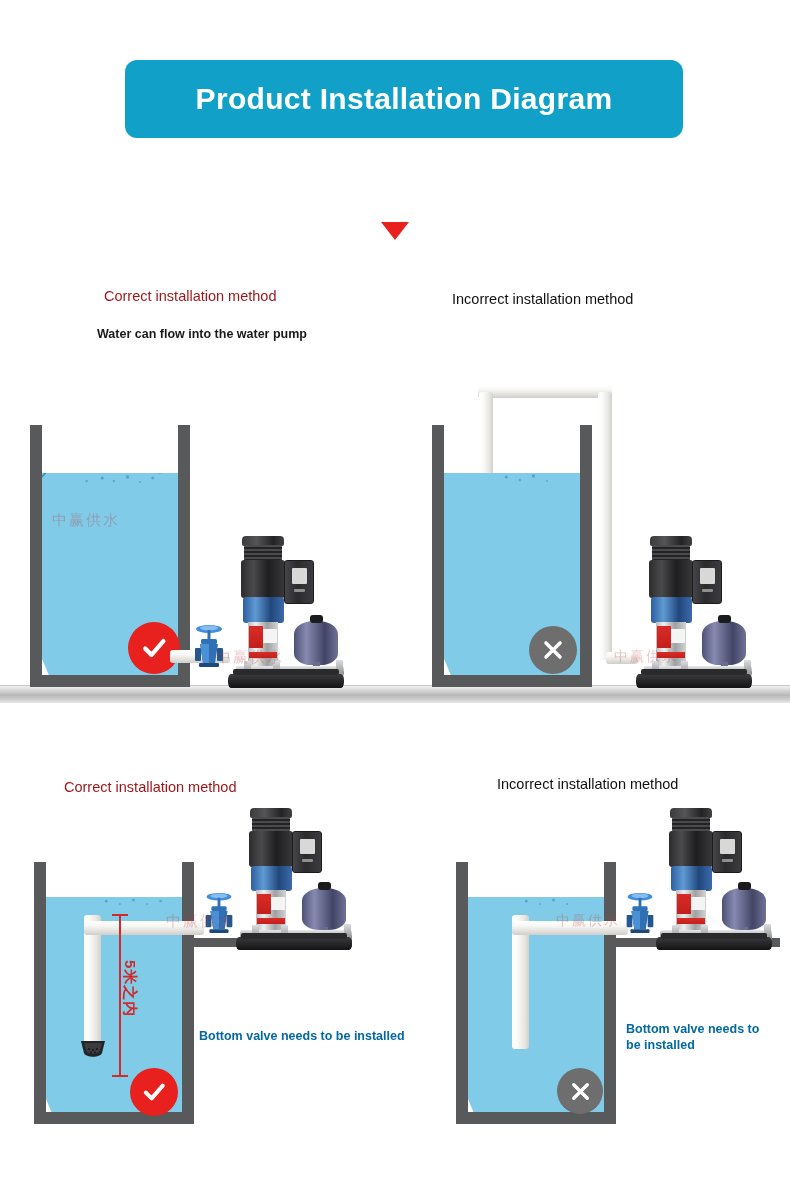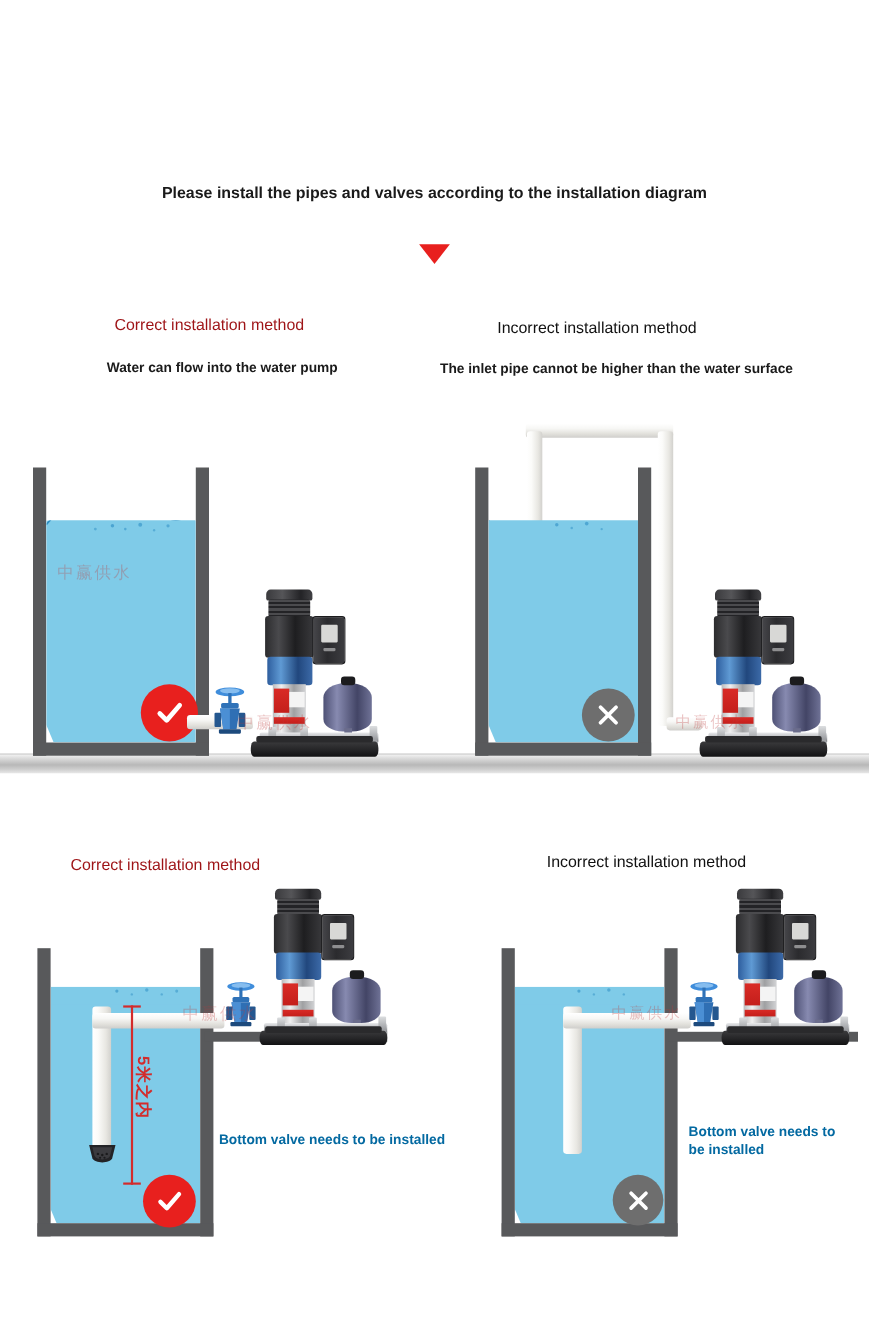--- a/index.html
+++ b/index.html
@@ -191,28 +191,29 @@
   .pump .gauge {
     position: absolute; background: #e7e8ea; border: 1.5px solid #8d8f93;
     border-radius: 50%;
   }
 </style>
 </head>
 <body>
 
 <div id="page">
 
-  <div class="subtitle">Please install the pipes and valves according to the installation diagram</div>
+  <div class="title-banner">
+    <span class="title-text">Product Installation Diagram</span>
+  </div>
   <div class="down-arrow"></div>
 
   <div class="sec-label correct" style="left:104px; top:288px;">Correct installation method</div>
   <div class="sec-sub" style="left:97px; top:327px;">Water can flow into the water pump</div>
 
   <div class="sec-label incorrect" style="left:452px; top:291px;">Incorrect installation method</div>
-  <div class="sec-sub" style="left:400px; top:328px;">The inlet pipe cannot be higher than the water surface</div>
 
   <div class="ground ground-row1"></div>
 
   <div class="tank" style="left:30px; top:425px; width:160px; height:262px;">
     <div class="wall left"></div>
     <div class="wall right"></div>
     <div class="floor"></div>
     <div class="water" style="height:202px;">
       <div class="wave">
         <svg viewBox="0 0 140 44" preserveAspectRatio="none">

